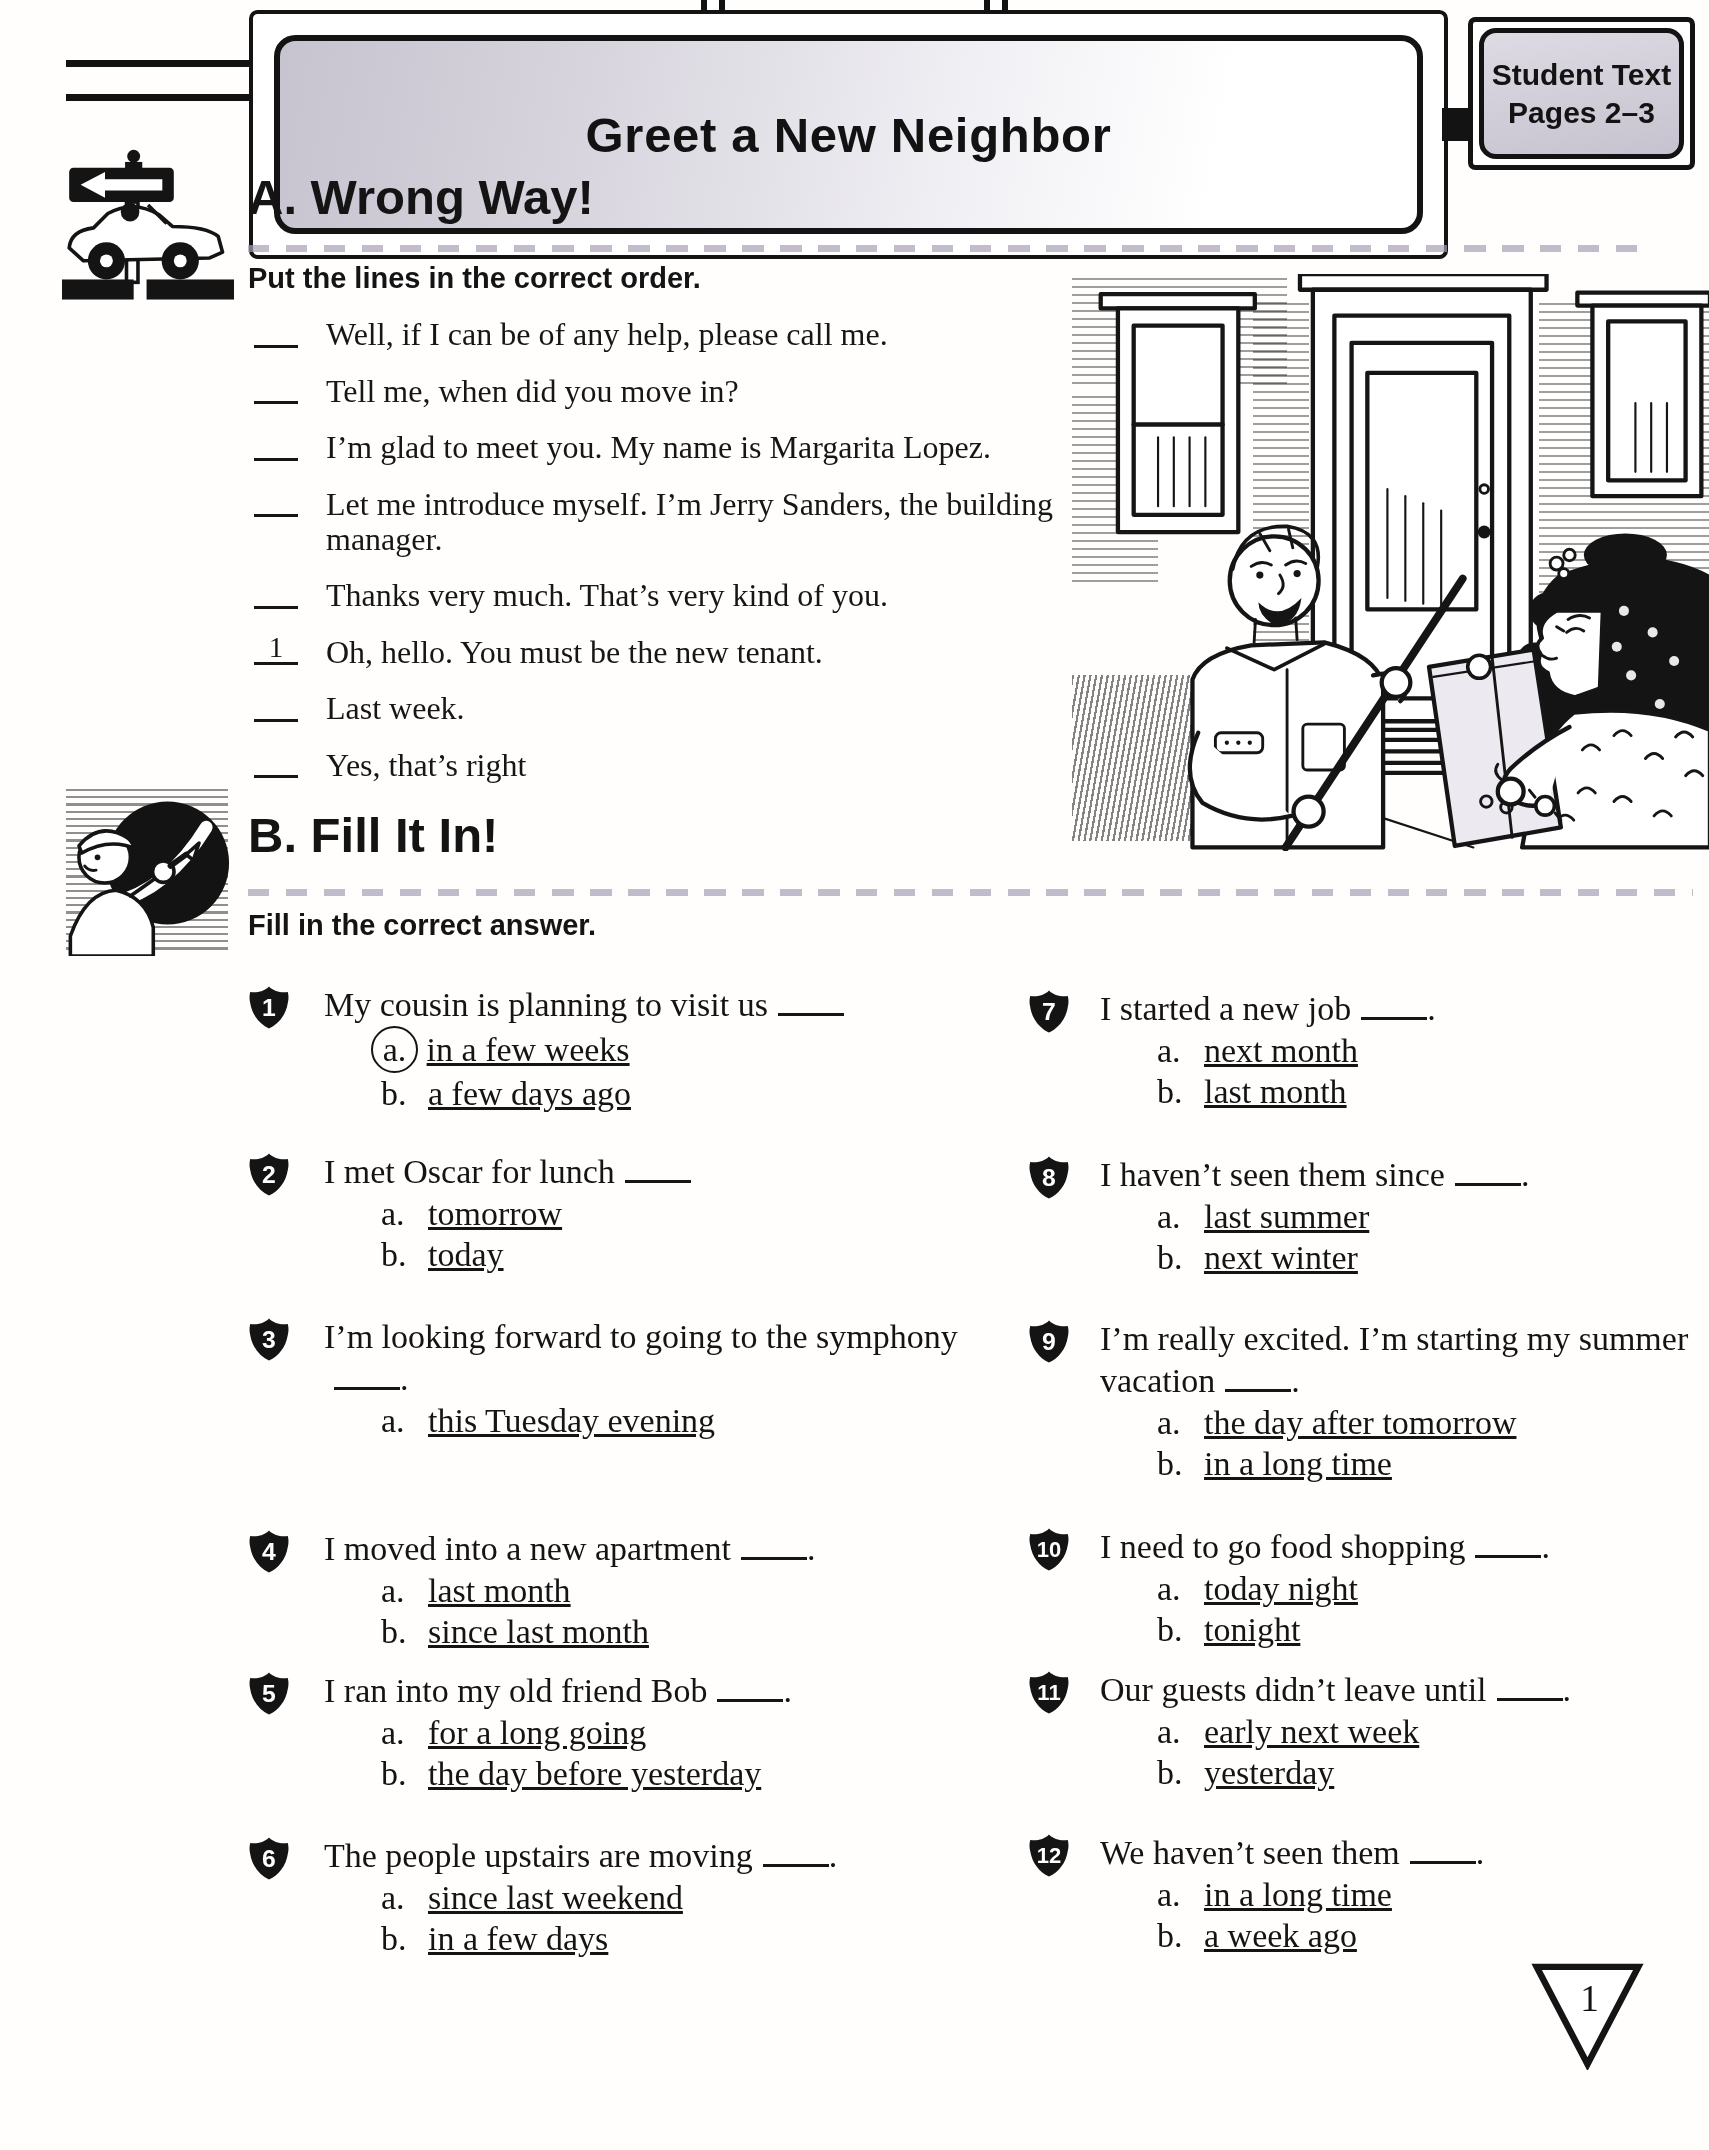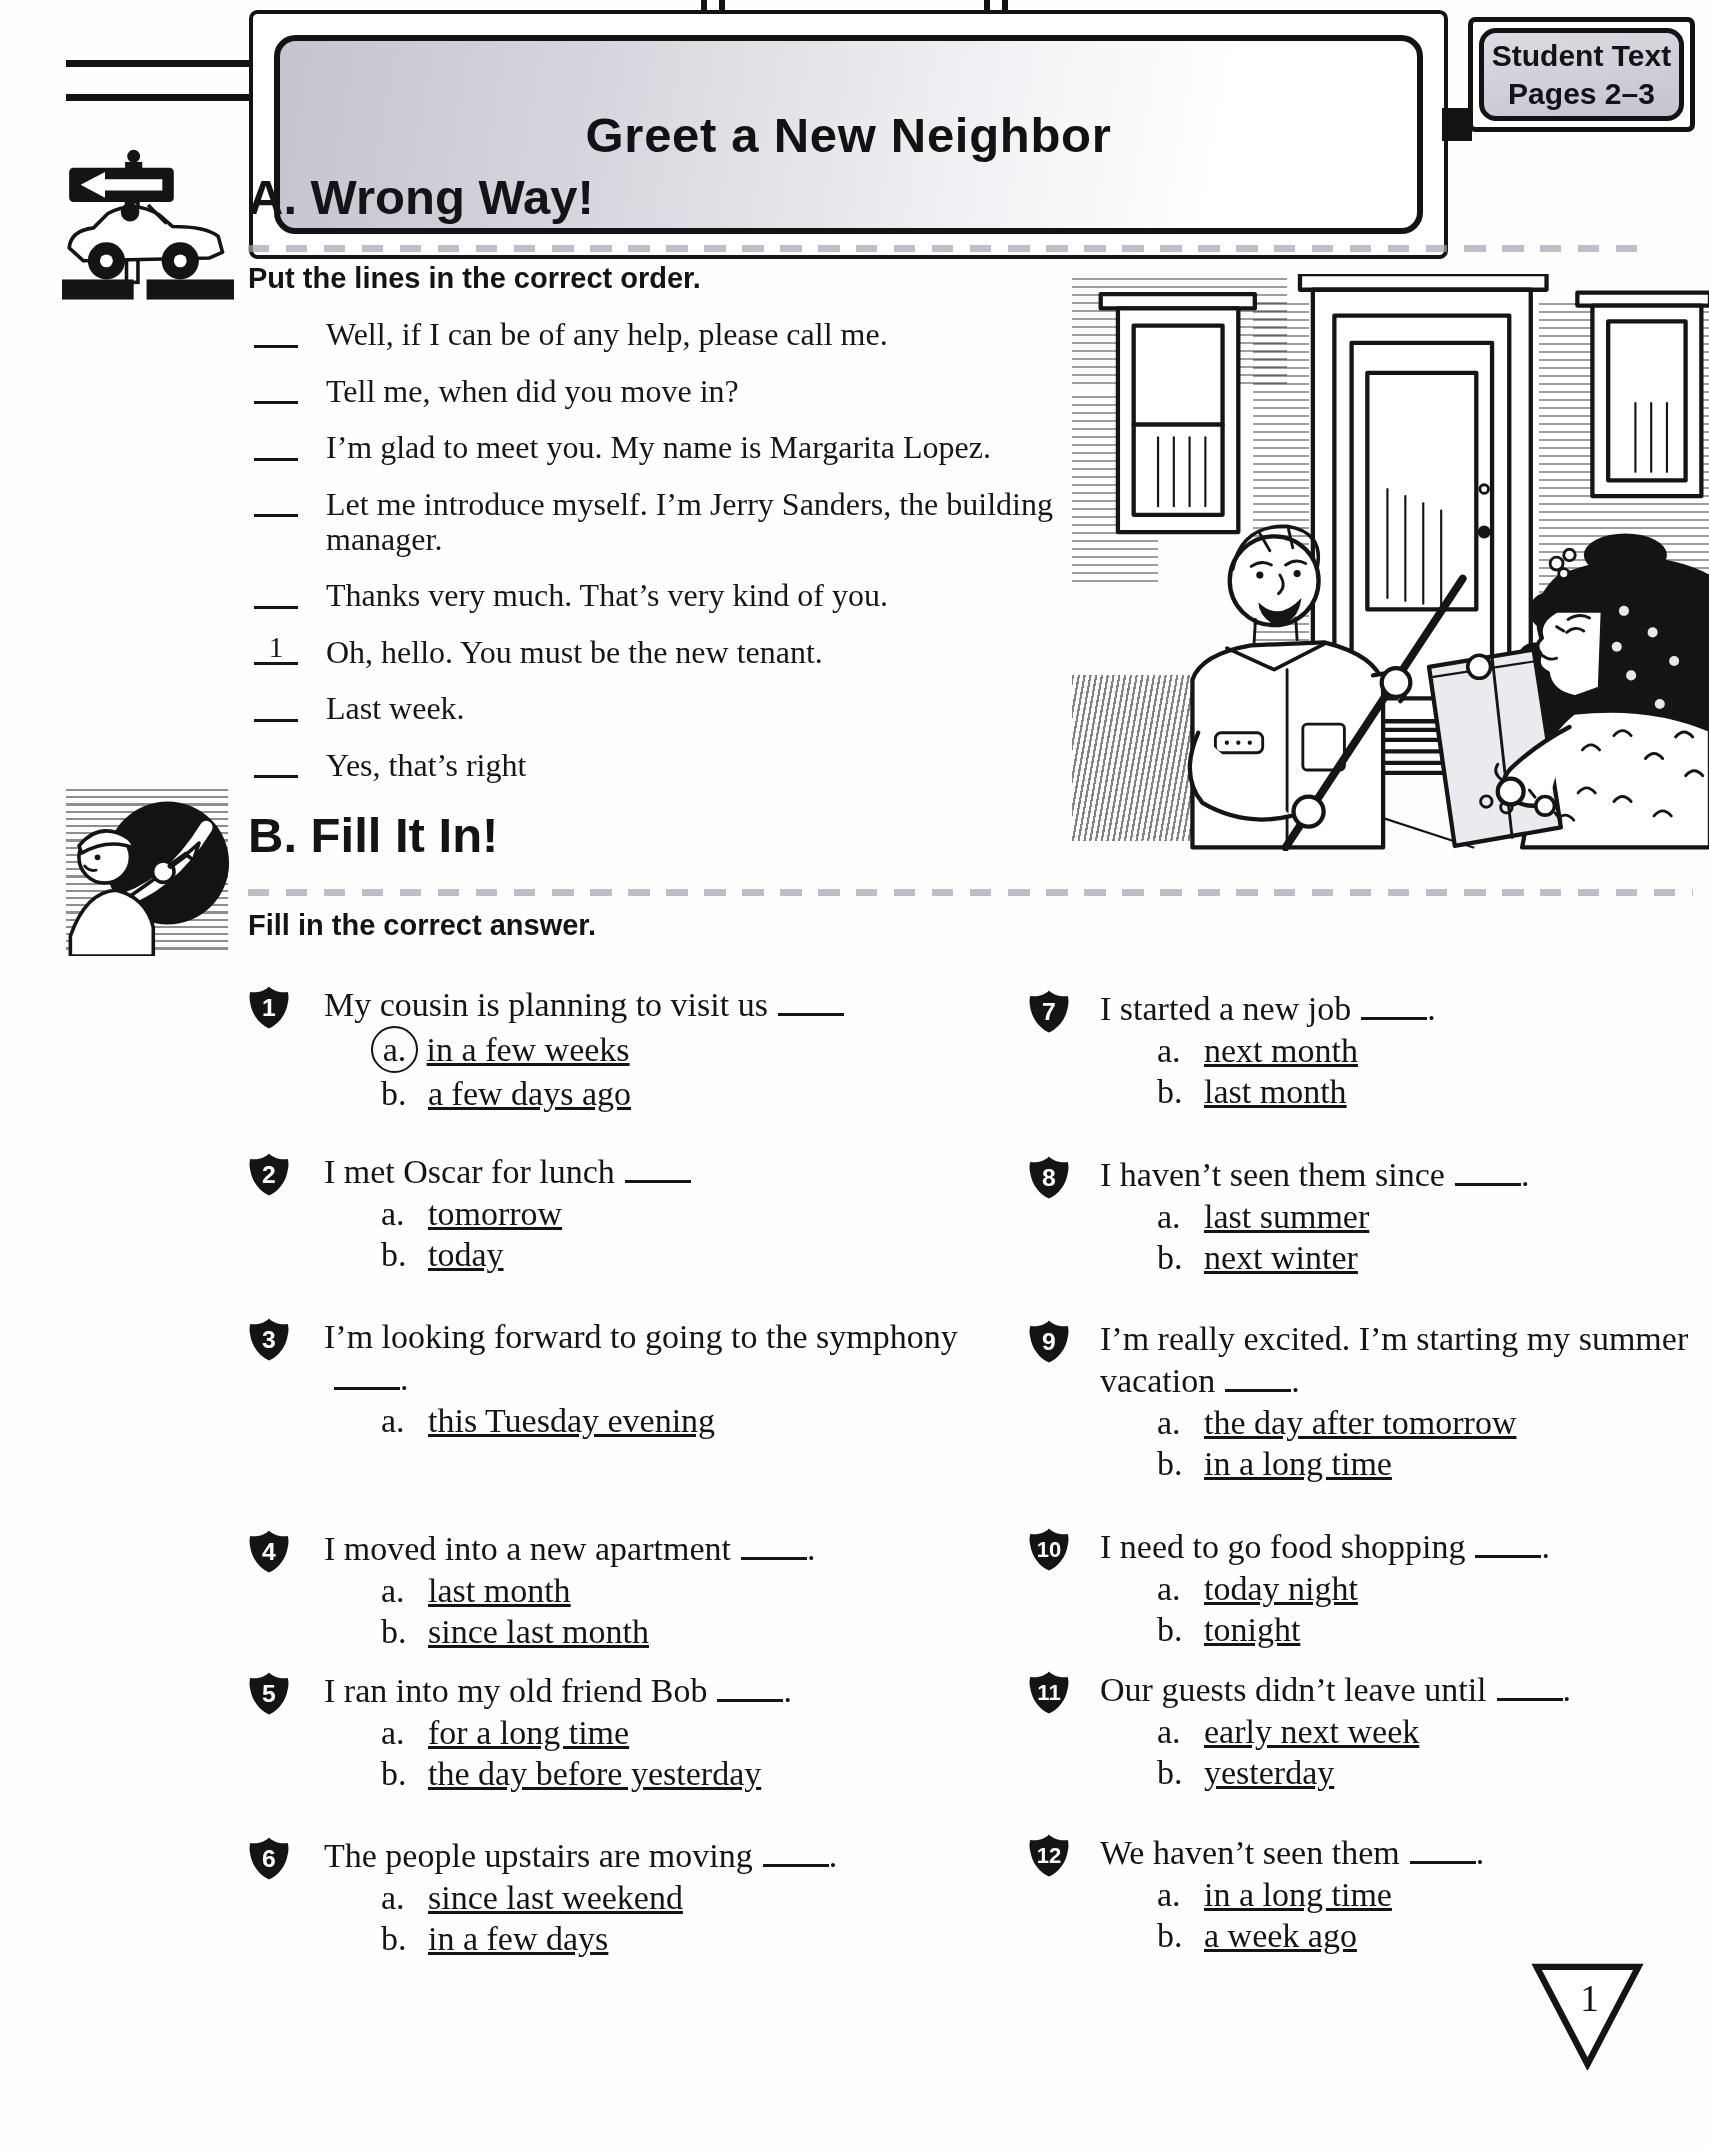--- a/index.html
+++ b/index.html
@@ -12,21 +12,21 @@
   .post{position:absolute;top:0;width:11.5px;height:37px;background:#fff;
         border-left:6.5px solid #121212;border-right:6.5px solid #121212;}
   #post1{left:701px}  #post2{left:984px}
   .sign{position:absolute;left:249px;top:10px;width:1199px;height:249px;box-sizing:border-box;
         border:4.3px solid #131313;border-radius:8.6px;background:#fff;padding:21px;}
   .sign-inner{width:100%;height:100%;box-sizing:border-box;border:6.5px solid #131313;border-radius:21.5px;
         display:flex;align-items:center;justify-content:center;
         background:linear-gradient(100deg,#c7c3cf 0%,#d8d5de 28%,#efeef3 58%,#ffffff 82%);}
   .sign-title{font:bold 49px "Liberation Sans",sans-serif;letter-spacing:0.7px;color:#121212;}
   .connector{position:absolute;left:1442px;top:108px;width:30px;height:33px;background:#131313;}
-  .stbadge{position:absolute;left:1468px;top:17px;width:227px;height:115px;box-sizing:border-box;
+  .stbadge{position:absolute;left:1468px;top:17px;width:227px;height:153px;box-sizing:border-box;
         border:5px solid #131313;border-radius:7.2px;background:#fff;padding:5.7px;text-align:center;}
   .stbadge-inner{width:100%;height:100%;box-sizing:border-box;border:5px solid #131313;border-radius:17px;
         display:flex;flex-direction:column;align-items:center;justify-content:center;
         background:linear-gradient(170deg,#dedbe4,#c6c2cf);
         font:bold 30px/1.25 "Liberation Sans",sans-serif;color:#131313;}
 
   
   .h-sec{position:absolute;font:bold 49px "Liberation Sans",sans-serif;color:#141414;}
   #h-a{left:248px;top:169px;} #h-b{left:248px;top:807px;}
   .dash{position:absolute;height:6.5px;opacity:.7;
@@ -347,21 +347,21 @@
     <div class="opt"><span class="olabel">b.</span><span>since last month</span></div>
       </div>
   </div>
 
   <div class="q qL" style="top:1670px">
     <div class="qhead"><svg class="badge" width="44" height="47" viewBox="0 0 48 50" style="font-size:48px">
           <path d="M24 2 C19 7.5 9.5 9.5 3.5 8 C2.5 12 2.5 16 3.5 20 C5.5 33 13.5 43 24 48 C34.5 43 42.5 33 44.5 20 C45.5 16 45.5 12 44.5 8 C38.5 9.5 29 7.5 24 2 Z" fill="#141414"></path>
           <text x="24" y="34" text-anchor="middle">5</text>
         </svg><span>I ran into my old friend Bob</span><span class="qblank"></span><span>.</span></div>
     <div class="opts">
-        <div class="opt"><span class="olabel">a.</span><span>for a long time</span></div>
+        <div class="opt"><span class="olabel">a.</span><span>for a long going</span></div>
     <div class="opt"><span class="olabel">b.</span><span>the day before yesterday</span></div>
       </div>
   </div>
 
   <div class="q qL" style="top:1835px">
     <div class="qhead"><svg class="badge" width="44" height="47" viewBox="0 0 48 50" style="font-size:48px">
           <path d="M24 2 C19 7.5 9.5 9.5 3.5 8 C2.5 12 2.5 16 3.5 20 C5.5 33 13.5 43 24 48 C34.5 43 42.5 33 44.5 20 C45.5 16 45.5 12 44.5 8 C38.5 9.5 29 7.5 24 2 Z" fill="#141414"></path>
           <text x="24" y="34" text-anchor="middle">6</text>
         </svg><span>The people upstairs are moving</span><span class="qblank"></span><span>.</span></div>
     <div class="opts">

